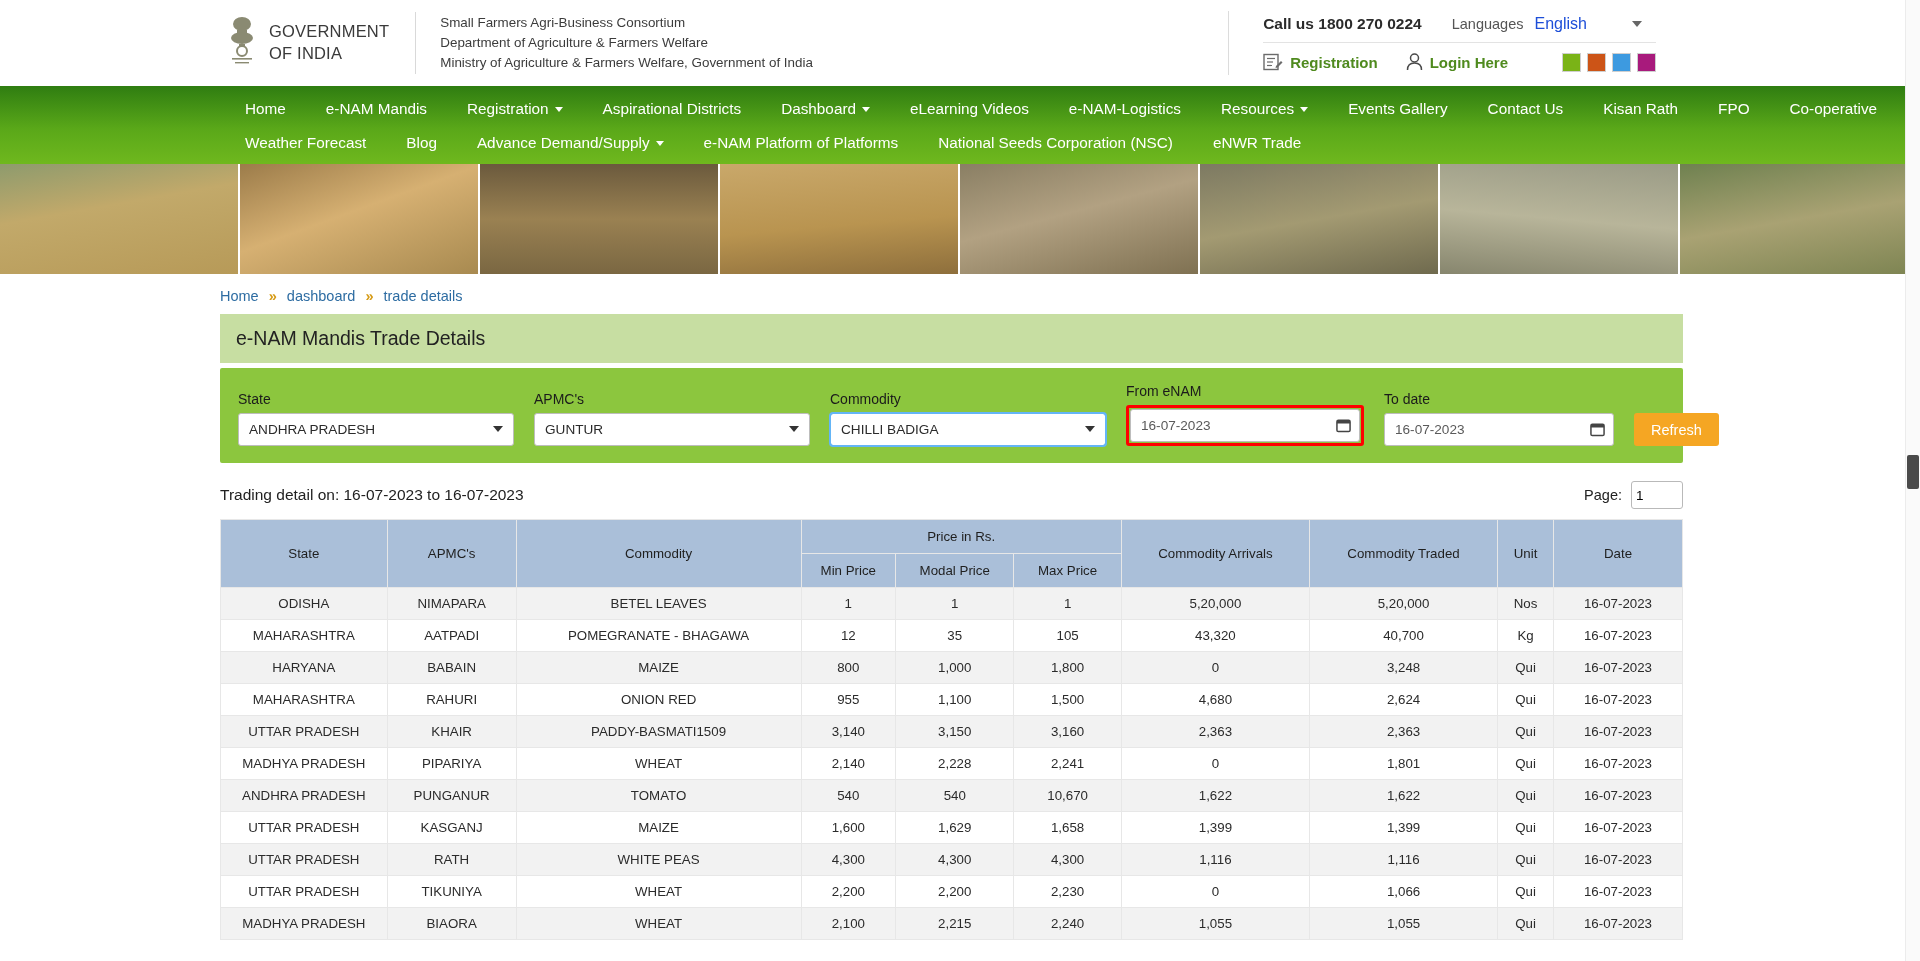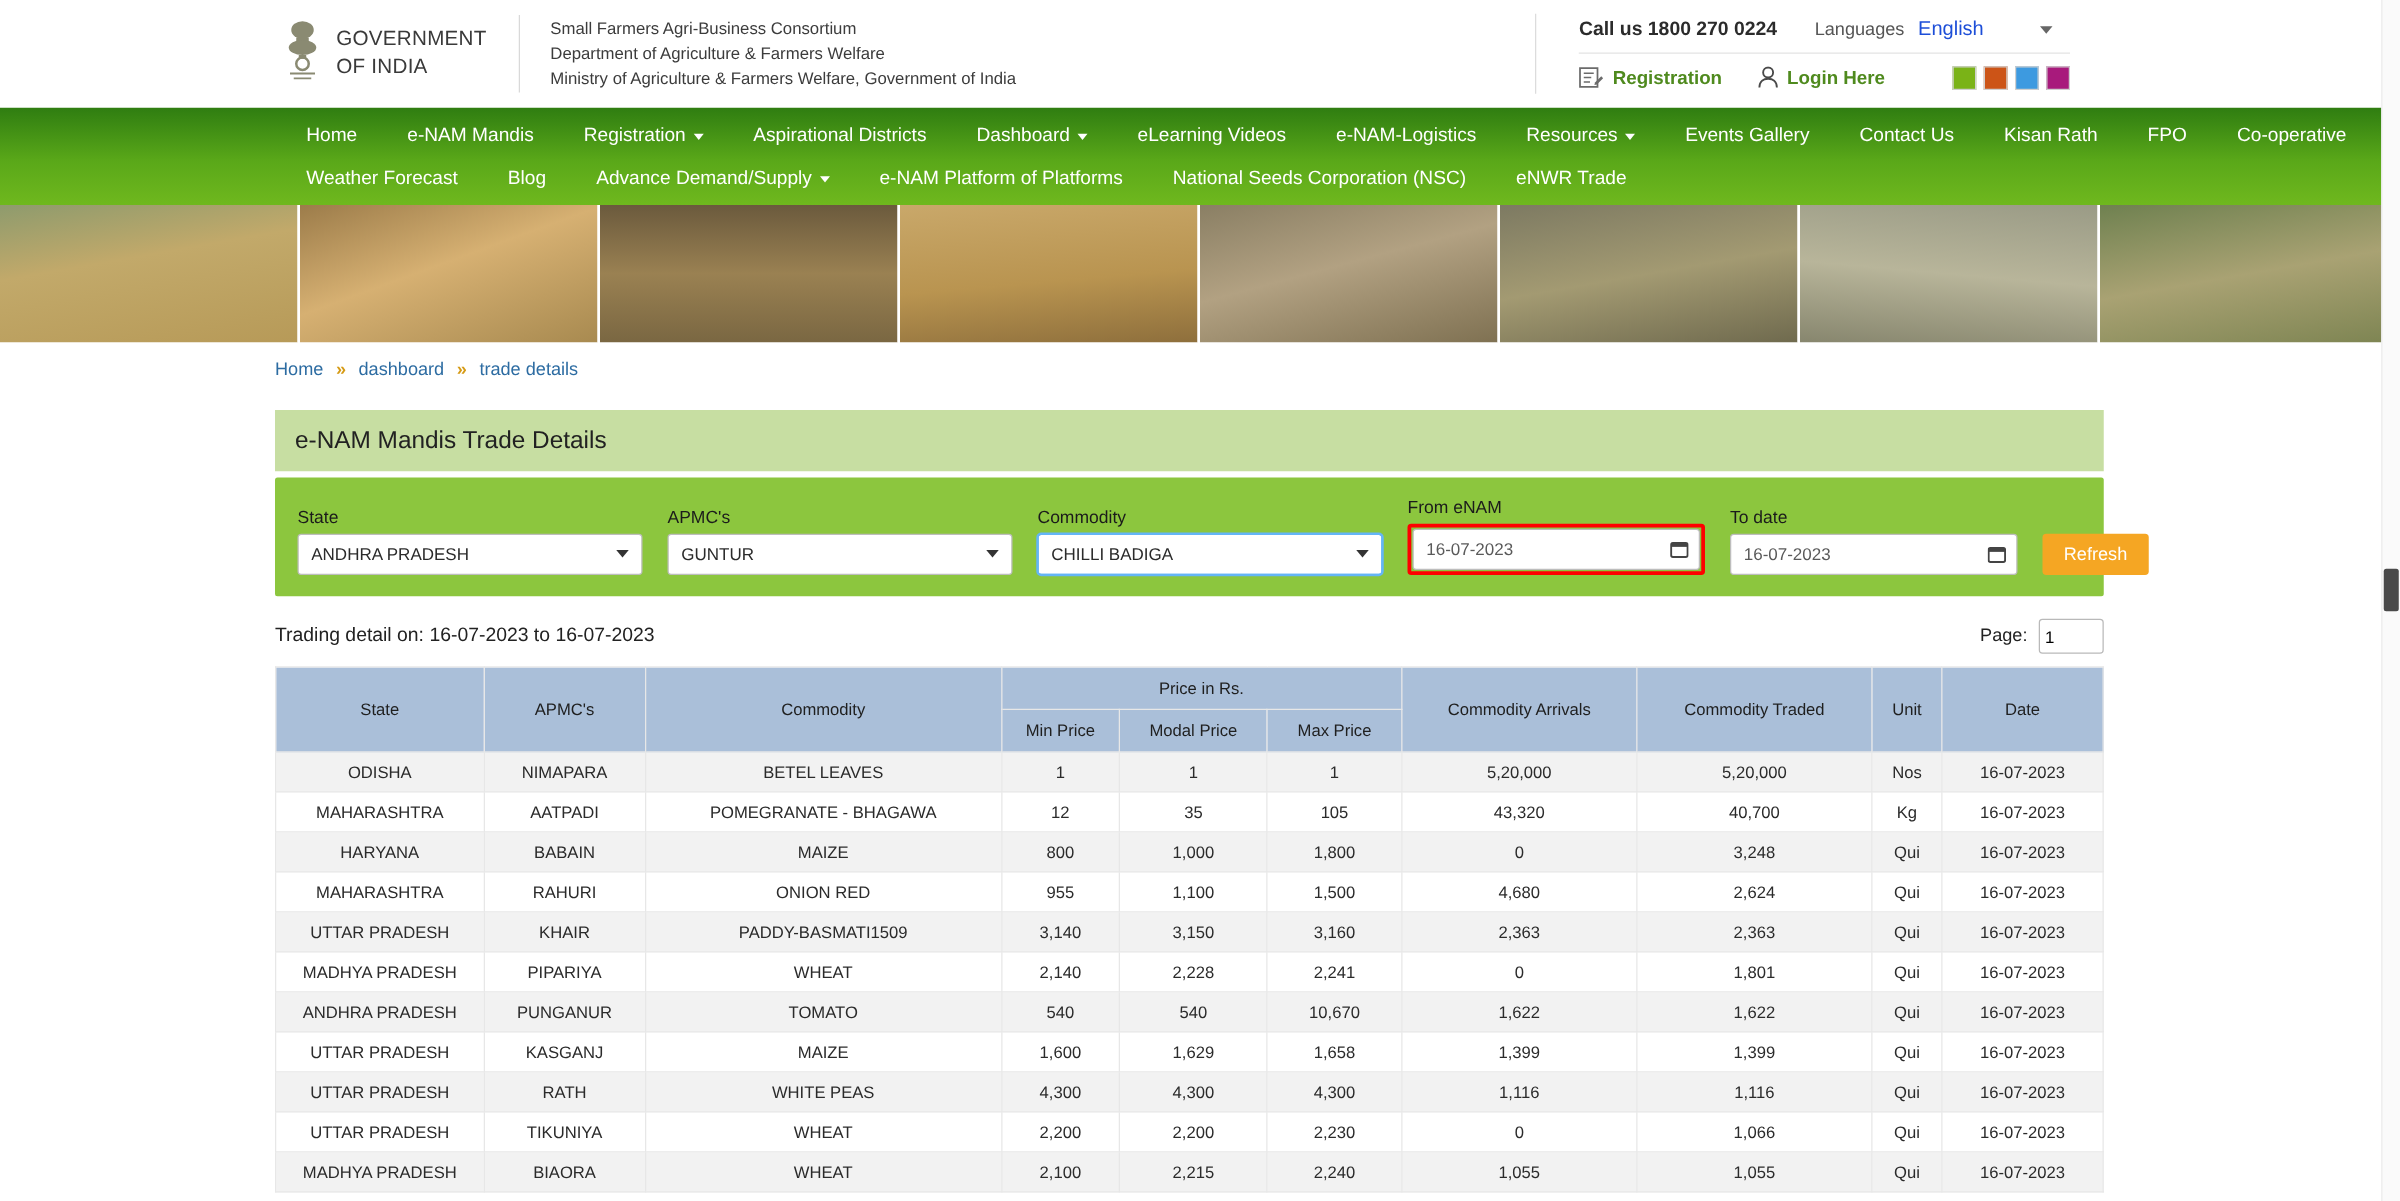--- a/index.html
+++ b/index.html
@@ -69,21 +69,21 @@
               white-space:nowrap; display:flex; align-items:center; gap:6px; }
   .nav-caret { width:0;height:0;border-left:4.5px solid transparent;
                border-right:4.5px solid transparent;border-top:5.5px solid #fff; }
 
   
   .banner { height:110px; display:flex; overflow:hidden; }
   .bphoto { flex:1; position:relative; border-right:2px solid #fff; overflow:hidden; }
 
   
   .content { padding:0 0 0 0; }
-  .crumb { padding:14px 0 24px 220px; font-size:14.5px; }
+  .crumb { padding:14px 0 10px 220px; font-size:14.5px; }
   .crumb a { color:#2d6ca2; text-decoration:none; }
   .crumb .sep { color:#d69b16; font-weight:bold; padding:0 6px; }
   .crumb .cur { color:#2d6ca2; }
 
   .panel { width:1463px; margin-left:220px;border-radius:28px; }
   .panel-title { background:#c7dea2; padding:13px 0 13px 16px; font-size:19.5px; color:#222; }
   .filterbar { background:#8cc63e; padding:15px 18px 17px 18px; margin-top:5px;
                display:flex; align-items:flex-end; gap:20px; border-radius:2px; }
   .fgroup { display:flex; flex-direction:column; }
   .flabel { font-size:14px; color:#1b1b1b; margin-bottom:6px; }

